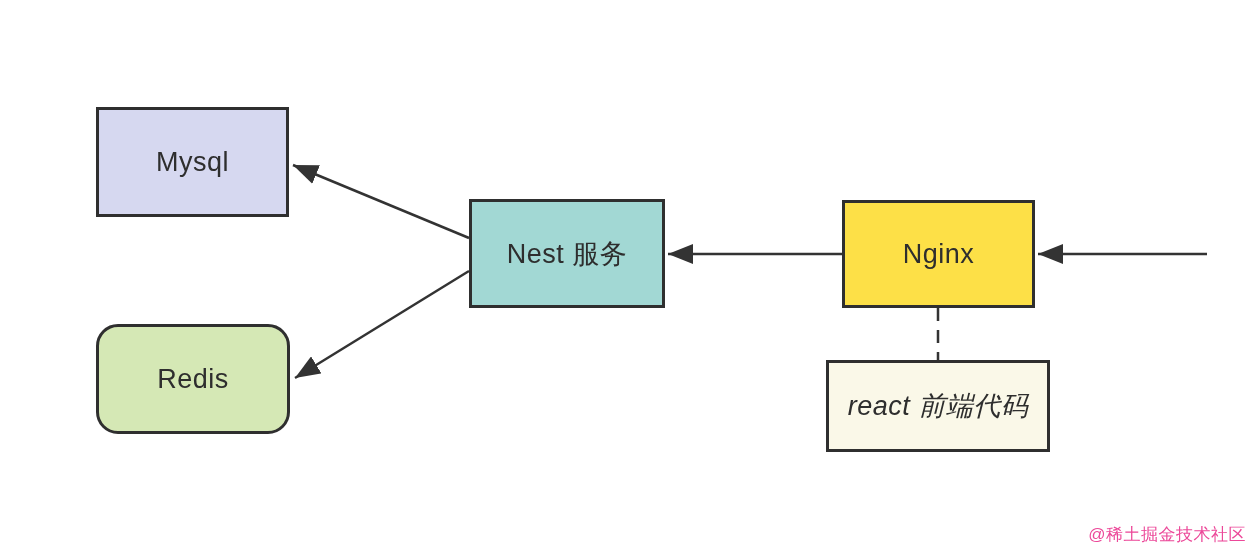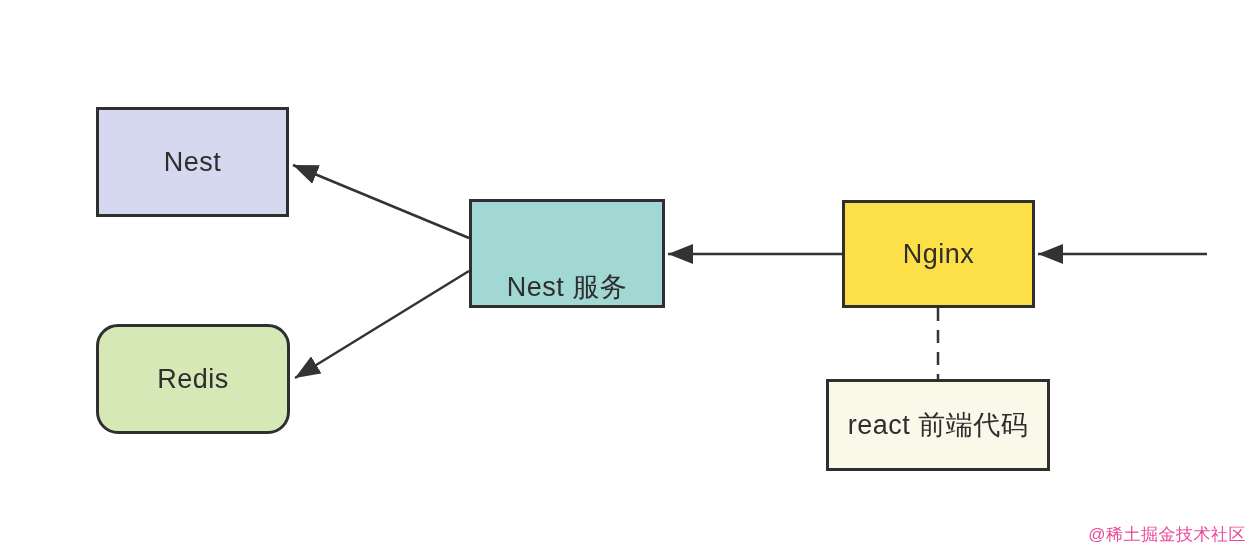--- a/index.html
+++ b/index.html
@@ -37,23 +37,23 @@
     display: flex;
     align-items: center;
     justify-content: center;
     font-size: 27px;
     color: #2e2e2e;
     letter-spacing: 0.5px;
     white-space: nowrap;
   }
   .node-mysql { left: 96px;  top: 107px; width: 193px; height: 110px; }
   .node-redis { left: 96px;  top: 324px; width: 194px; height: 110px; }
-  .node-nest  { left: 469px; top: 199px; width: 196px; height: 109px; align-items: flex-end; }
+  .node-nest  { left: 469px; top: 199px; width: 196px; height: 109px; }
   .node-nginx { left: 842px; top: 200px; width: 193px; height: 108px; }
-  .node-react { left: 826px; top: 379px; width: 224px; height: 92px;  }
+  .node-react { left: 826px; top: 360px; width: 224px; height: 92px; font-style: italic;  }
   .watermark {
     position: absolute;
     right: 14px;
     bottom: 6px;
     font-size: 17px;
     color: #ec4899;
     letter-spacing: 0.5px;
   }
 </style>
 </head>
@@ -68,21 +68,21 @@
       </marker>
     </defs>
     <line class="edge" x1="469" y1="238" x2="293" y2="165" marker-end="url(#arrow)"></line>
     <line class="edge" x1="469" y1="271" x2="295" y2="378" marker-end="url(#arrow)"></line>
     <line class="edge" x1="842" y1="254" x2="668" y2="254" marker-end="url(#arrow)"></line>
     <line class="edge" x1="1207" y1="254" x2="1038" y2="254" marker-end="url(#arrow)"></line>
     <line class="edge dashed" x1="938" y1="308" x2="938" y2="380"></line>
   </svg>
 
   <div class="node node-mysql" style="background: rgb(214, 216, 240);">
-    <span>Nest</span>
+    <span>Mysql</span>
   </div>
 
   <div class="node node-redis" style="background: rgb(213, 232, 181); border-radius: 22px;">
     <span>Redis</span>
   </div>
 
   <div class="node node-nest" style="background: rgb(162, 216, 212);">
     <span>Nest 服务</span>
   </div>
 

